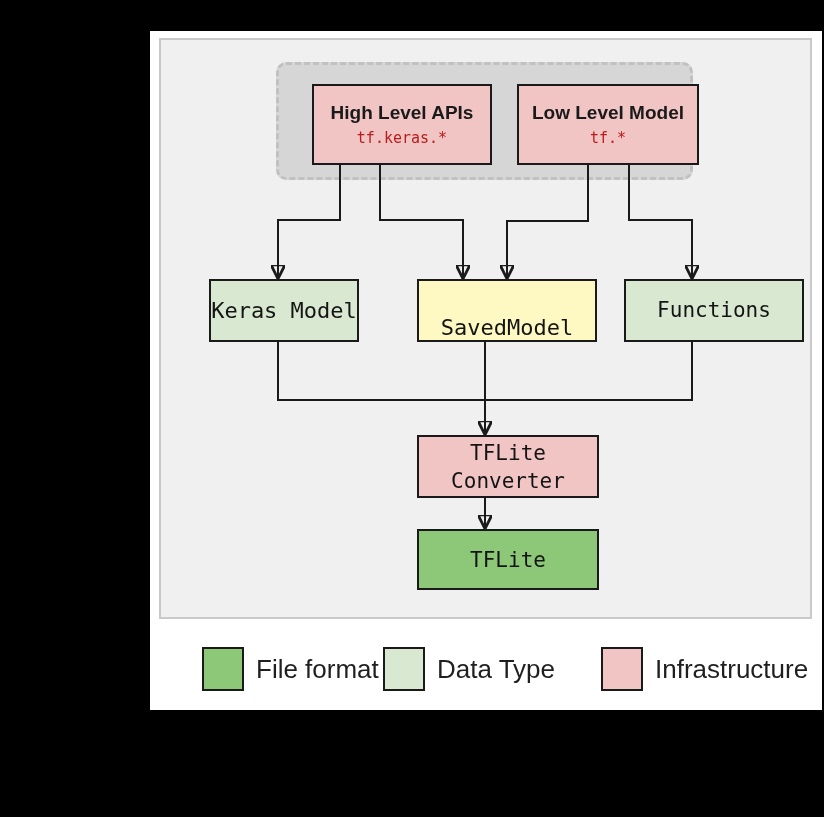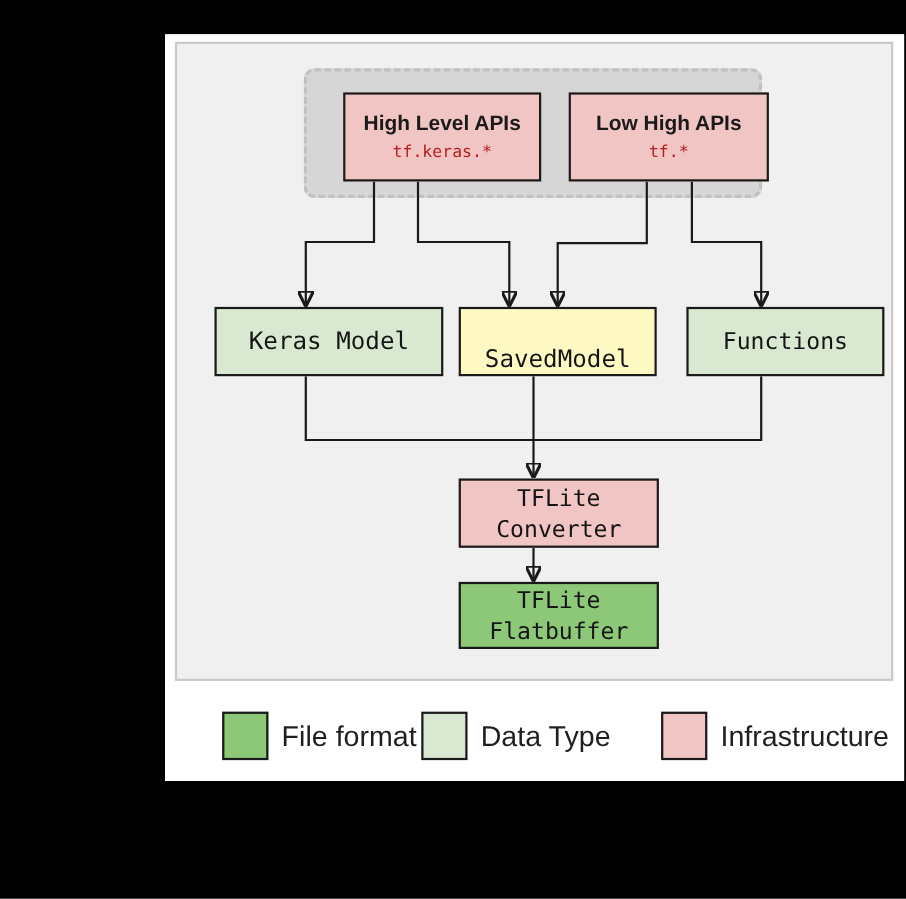--- a/index.html
+++ b/index.html
@@ -45,21 +45,21 @@
     font-size:19px;font-weight:600;color:#1a1a1a;line-height:24px;
   }
   .api-code{
     font-family:"DejaVu Sans Mono","Liberation Mono",monospace;
     font-size:15px;color:#b91c1c;line-height:20px;
   }
   .model-box{
     font-family:"DejaVu Sans Mono","Liberation Mono",monospace;
     font-size:22px;color:#141414;
   }
-  .model-box.keras{left:12px;top:239px;width:208px;height:63px;}
+  .model-box.keras{left:26px;top:239px;width:150px;height:63px;}
   .model-box.saved{left:234px;top:239px;width:180px;height:63px;}
   .model-box.concrete{left:441px;top:239px;width:180px;height:63px;font-size:21px;line-height:27px;}
   .model-box.converter{left:234px;top:395px;width:182px;height:63px;font-size:21px;line-height:28px;}
   .model-box.flatbuffer{left:234px;top:489px;width:182px;height:61px;font-size:21px;line-height:28px;}
   .wires{
     position:absolute;left:0;top:0;width:649px;height:577px;
     pointer-events:none;
   }
   .wires path{stroke:#1a1a1a;stroke-width:2;fill:none;}
   .legend{
@@ -104,21 +104,21 @@
       <path d="M324 302 V392" marker-end="url(#arrow)"></path>
       <path d="M324 458 V486" marker-end="url(#arrow)"></path>
     </svg>
 
     <div class="box api-box high" style="background-color: rgb(242, 197, 197);">
       <div class="api-title">High Level APIs</div>
       <div class="api-code">tf.keras.*</div>
     </div>
 
     <div class="box api-box low" style="background-color: rgb(242, 197, 197);">
-      <div class="api-title">Low High APIs</div>
+      <div class="api-title">Low Level Model</div>
       <div class="api-code">tf.*</div>
     </div>
 
     <div class="box model-box keras" style="background-color: rgb(217, 232, 208);">
       <span>Keras Model</span>
     </div>
 
     <div class="box model-box saved" style="background-color: #fef9c3; justify-content: flex-end;">
       <span>SavedModel</span>
     </div>
@@ -127,21 +127,20 @@
       <span>Functions</span>
     </div>
 
     <div class="box model-box converter" style="background-color: rgb(242, 197, 197);">
       <span>TFLite</span>
       <span>Converter</span>
     </div>
 
     <div class="box model-box flatbuffer" style="background-color: rgb(140, 200, 120);">
       <span>TFLite</span>
-      <span>Flatbuffer</span>
     </div>
 
   </div>
 
   <div class="legend">
     <div class="legend-item i0">
       <div class="swatch" style="background-color: rgb(140, 200, 120);"></div>
       <div class="legend-label">File format</div>
     </div>
     <div class="legend-item i1">

